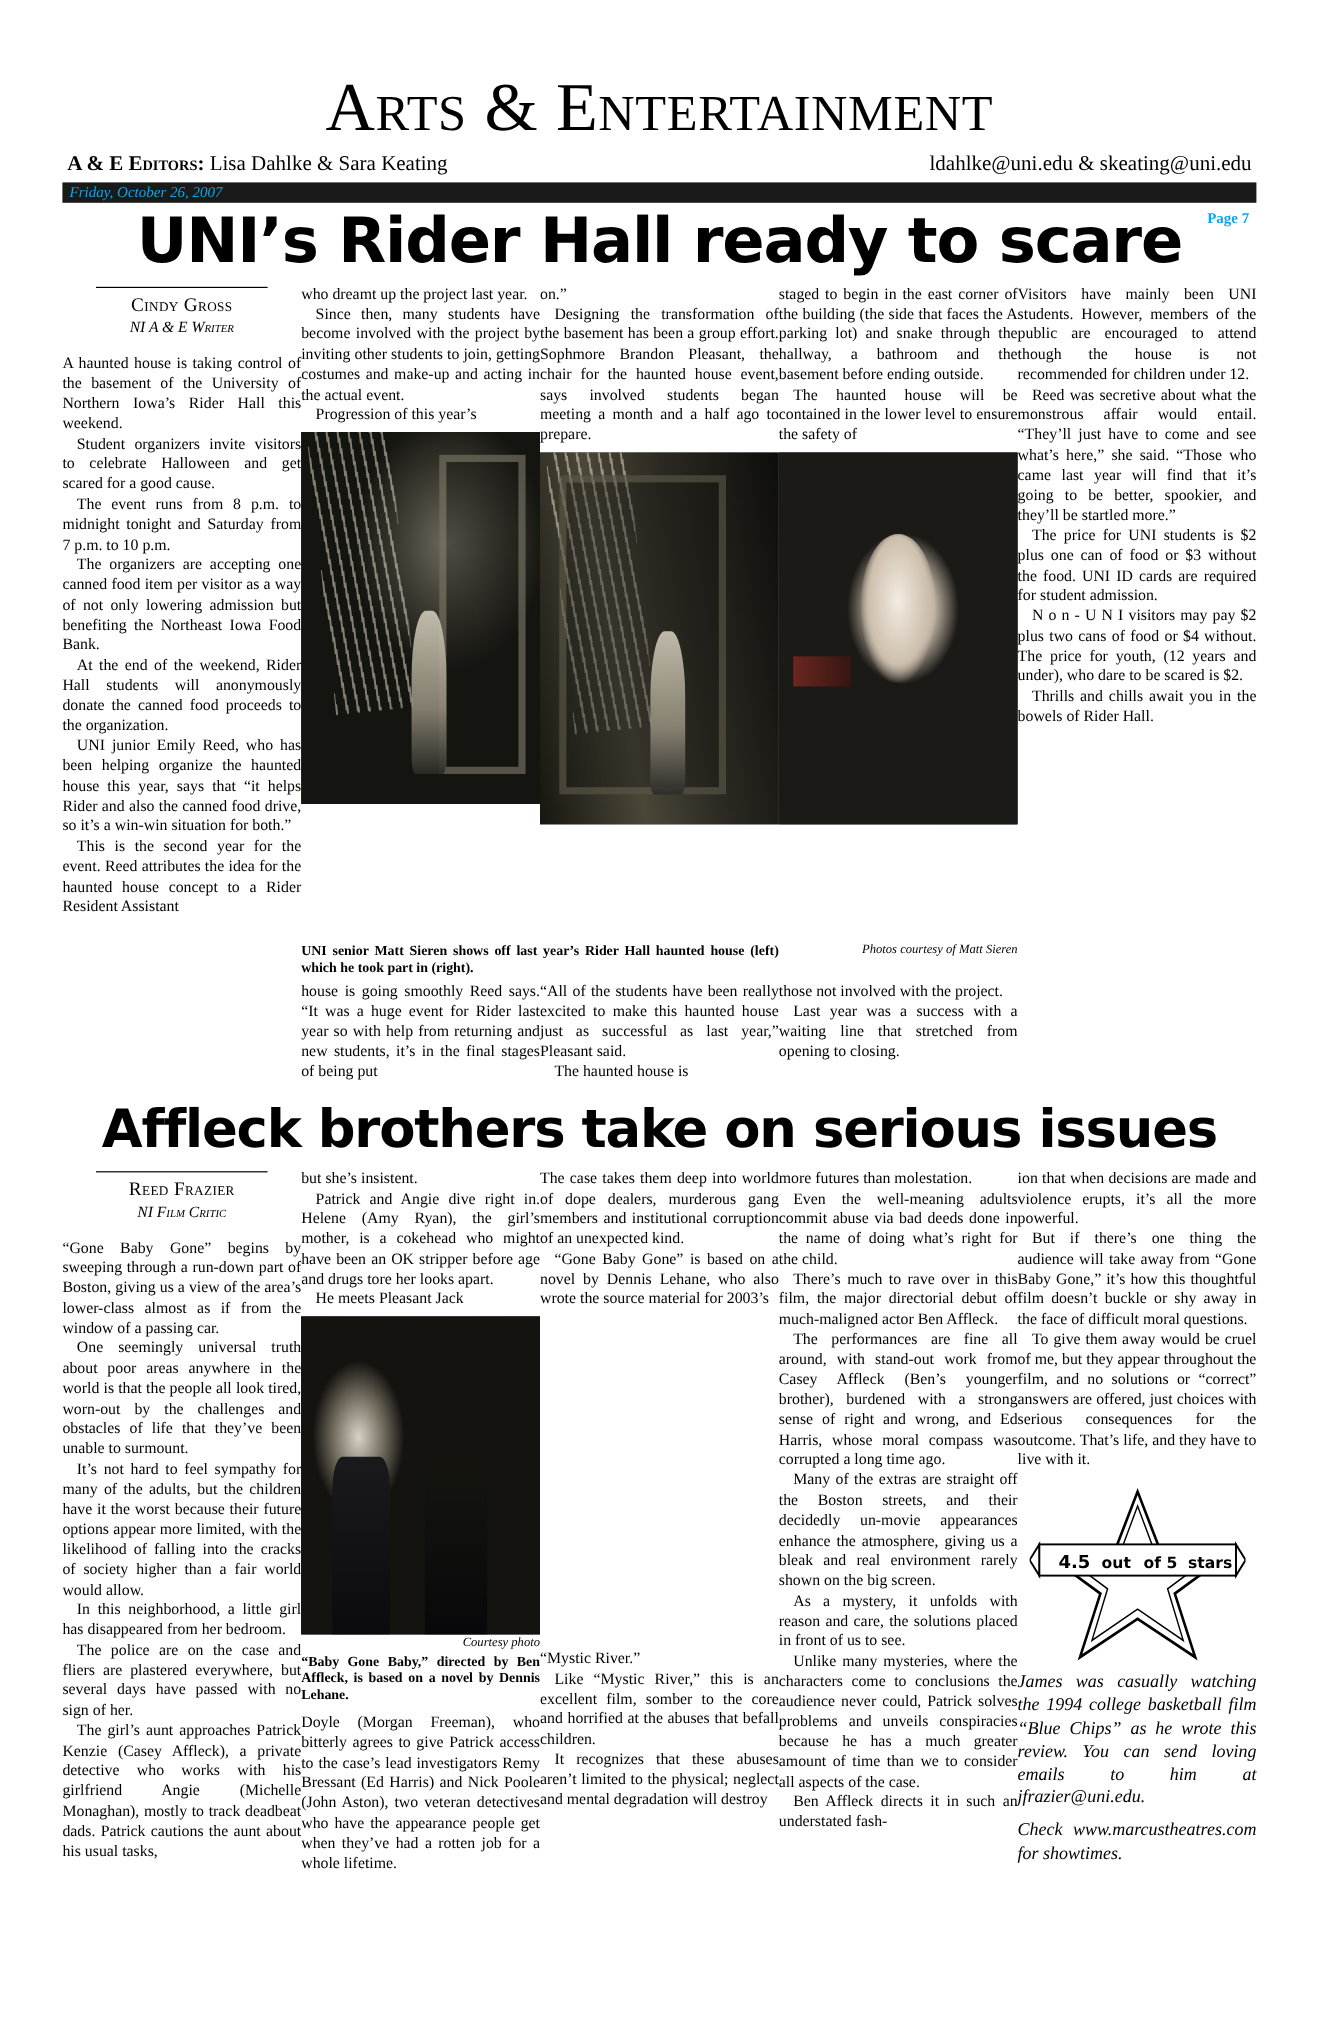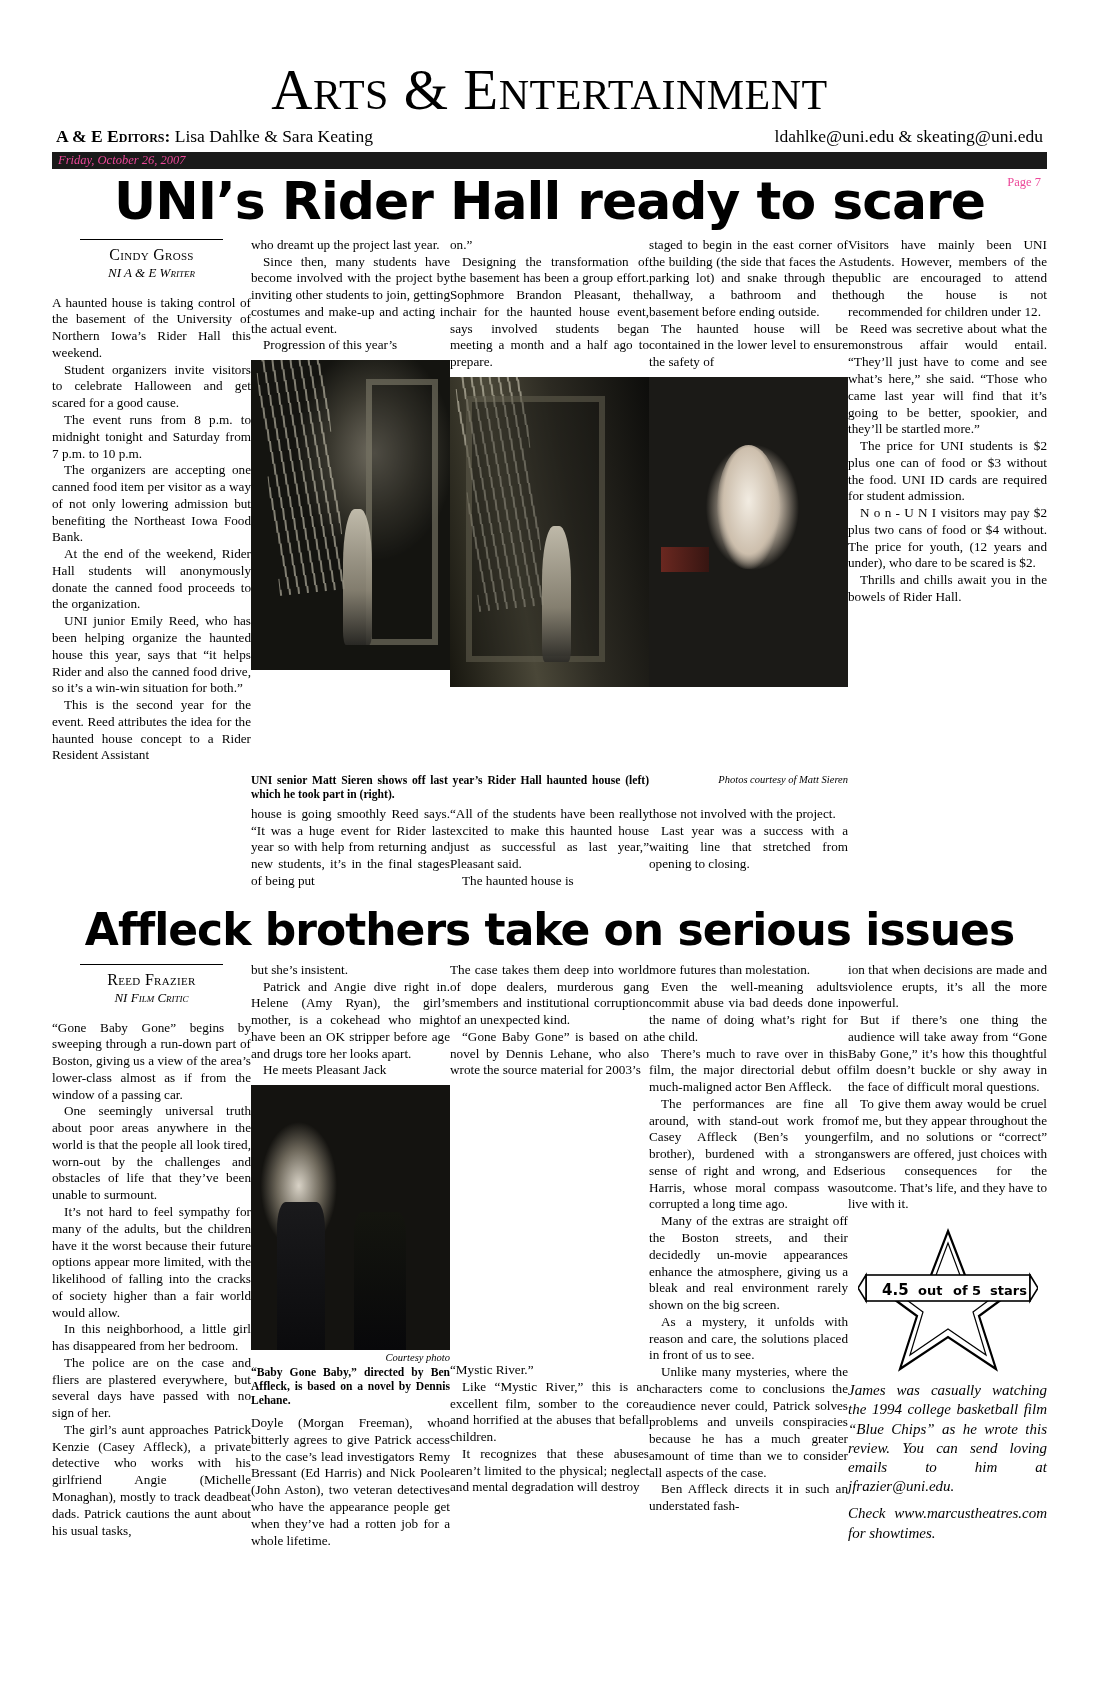--- a/index.html
+++ b/index.html
@@ -38,31 +38,31 @@
   .editors-row {
     display: flex;
     justify-content: space-between;
     align-items: baseline;
     font-size: 17.5px;
     padding: 0 4px 5px 4px;
   }
   .editors-left b { font-variant: small-caps; font-weight: bold; }
   .rule-bar {
     background: #1a1a1a;
-    color: #ec4899;
+    color: #0ea5e9;
     height: 17px;
     display: flex;
     justify-content: space-between;
     align-items: center;
     padding: 0 6px;
     font-size: 12.5px;
     font-style: italic;
     margin-bottom: 6px;
   }
-  .rule-bar .right { font-style: normal; font-weight: normal; margin-top: 44px; }
+  .rule-bar .right { font-style: normal; font-weight: bold; margin-top: 44px; }
 
   
   .headline {
     font-family: "DejaVu Sans", sans-serif;
     font-weight: bold;
     font-size: 52px;
     letter-spacing: -1px;
     line-height: 1.0;
     margin: 2px 0 10px 0;
     text-align: center;
@@ -311,21 +311,21 @@
 
     <div>
       <p class="noindent">Visitors have mainly been UNI students. However, members of the public are encouraged to attend though the house is not recommended for children under 12.</p>
       <p>Reed was secretive about what the monstrous affair would entail. “They’ll just have to come and see what’s here,” she said. “Those who came last year will find that it’s going to be better, spookier, and they’ll be startled more.”</p>
       <p>The price for UNI students is $2 plus one can of food or $3 without the food. UNI ID cards are required for student admission.</p>
       <p>N o n - U N I visitors may pay $2 plus two cans of food or $4 without. The price for youth, (12 years and under), who dare to be scared is $2.</p>
       <p>Thrills and chills await you in the bowels of Rider Hall.</p>
     </div>
   </div>
 
-  <div class="cols" style="margin-top:8px;">
+  <div class="cols" style="margin-top:20px;">
     <div></div>
     <div style="grid-column: span 2;">
       <div class="cap">UNI senior Matt Sieren shows off last year’s Rider Hall haunted house (left) which he took part in (right).</div>
     </div>
     <div style="grid-column: span 1;">
       <div class="credit">Photos courtesy of Matt Sieren</div>
     </div>
     <div></div>
   </div>
 

